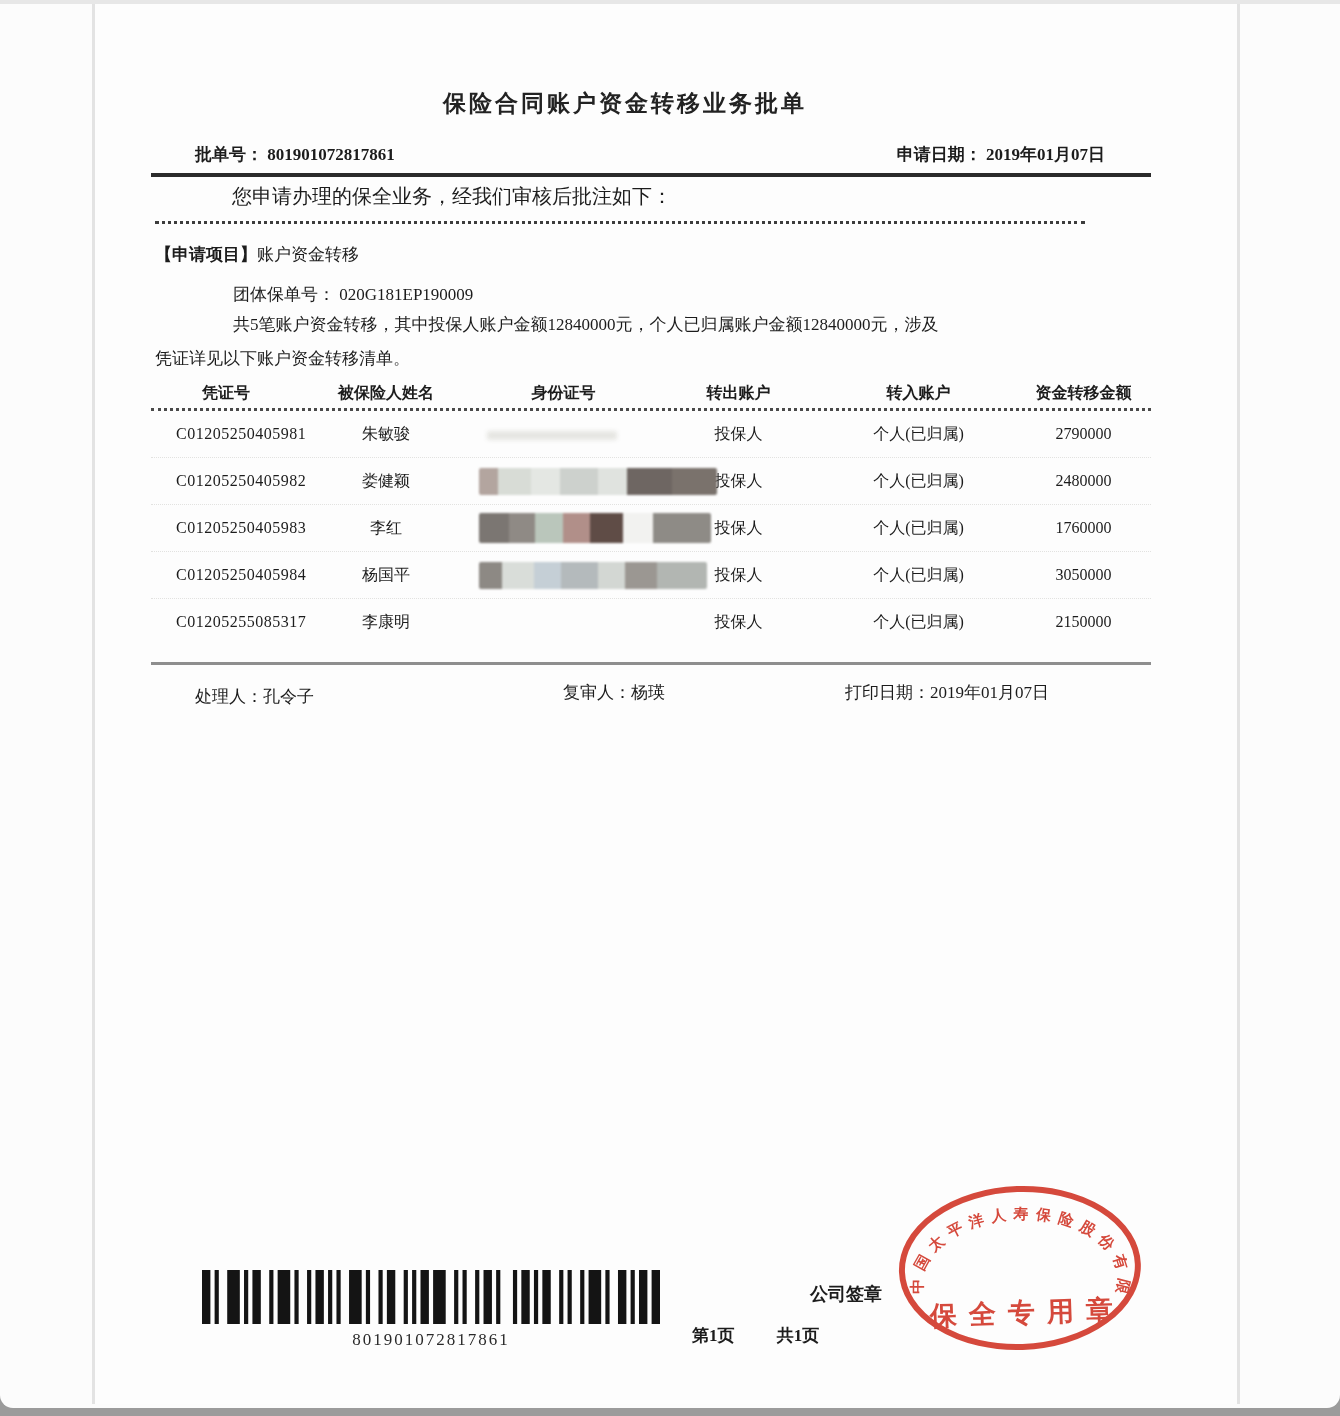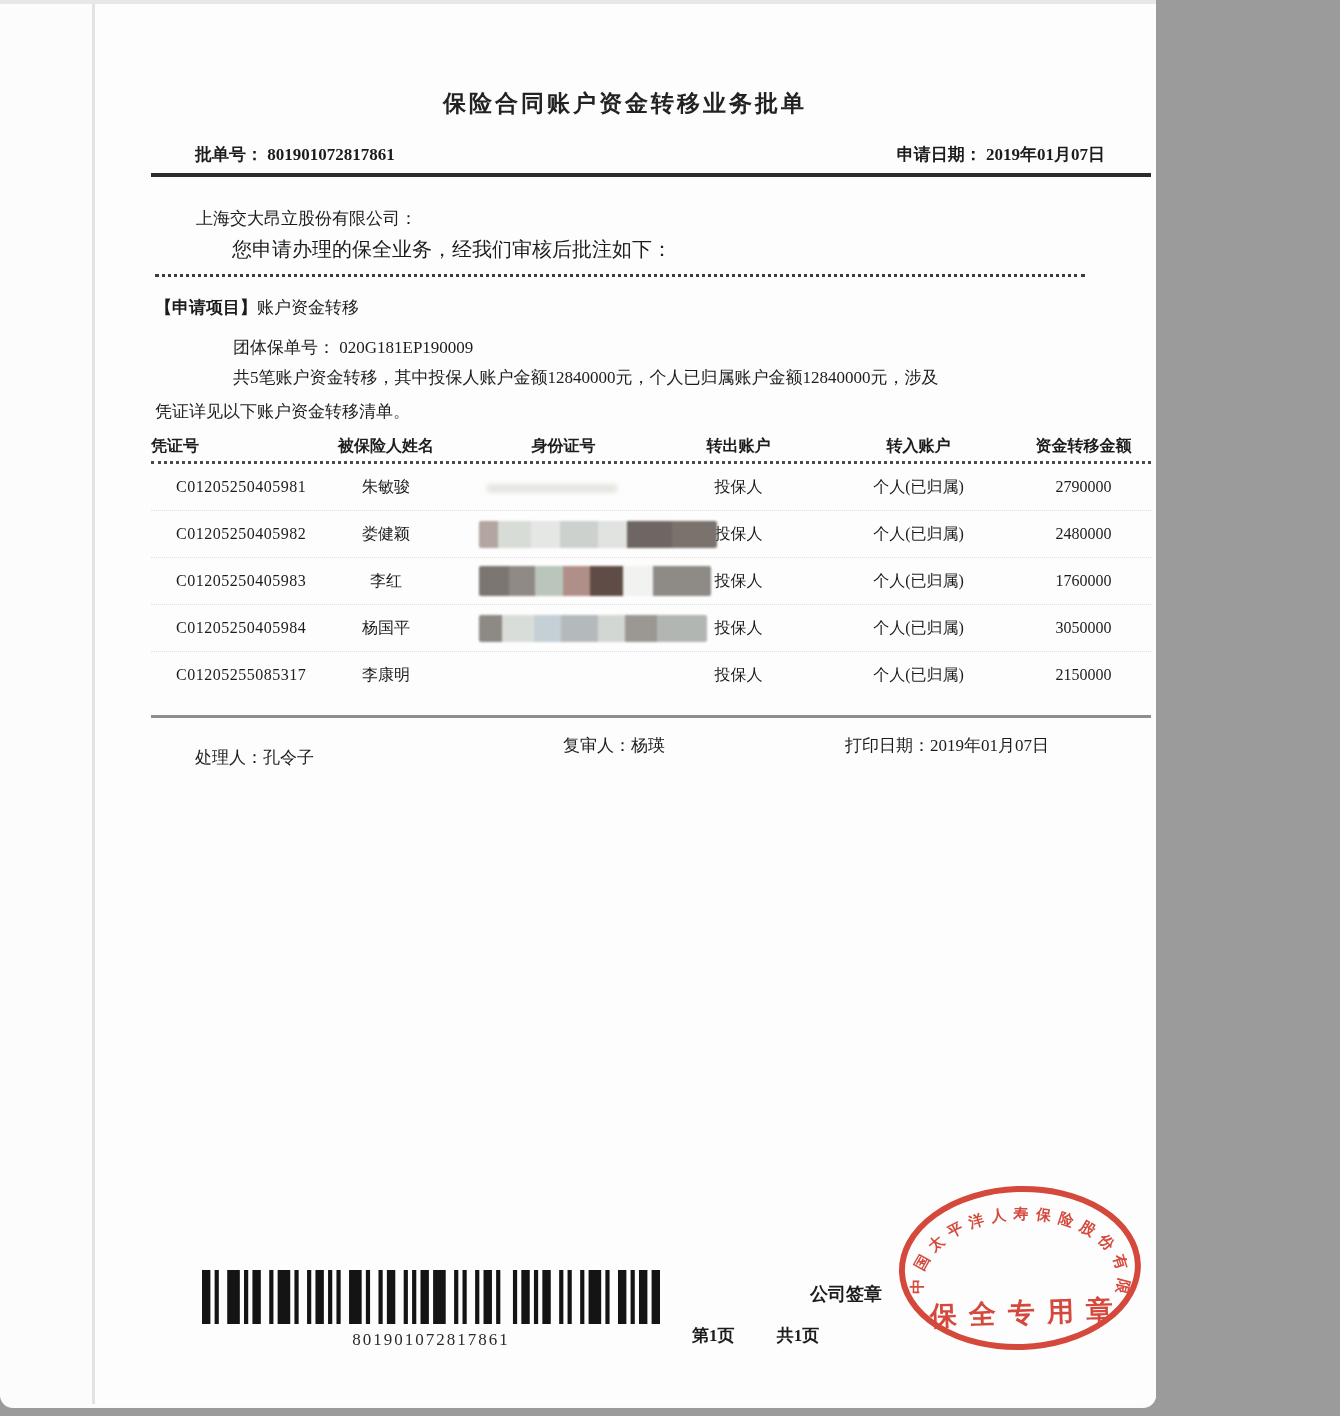--- a/index.html
+++ b/index.html
@@ -3,21 +3,21 @@
 <meta charset="utf-8">
 <style>
   html,body{margin:0;padding:0;}
   body{
     width:1340px;height:1416px;overflow:hidden;
     background:#9b9b9b;
     font-family:"Liberation Serif","DejaVu Serif",serif;
     color:#1c1c1c;
   }
   .window{
-    position:absolute;left:0;top:0;width:1156px;height:1408px;
+    position:absolute;left:0;top:0;width:1340px;height:1408px;
     background:#fcfcfc;border-radius:0 0 13px 13px;overflow:hidden;
   }
   .top-strip{position:absolute;left:0;top:0;width:100%;height:4px;background:#e7e7e7;}
   .doc-page{
     position:absolute;left:92px;top:4px;width:1148px;height:1400px;
     background:#fdfdfd;box-sizing:border-box;
     border-left:3px solid #e3e3e3;border-right:3px solid #e3e3e3;
     position:absolute;
   }
   .content{position:relative;margin-left:56px;width:1000px;}
@@ -39,21 +39,21 @@
   .summary-1{margin-top:7px;padding-left:82px;font-size:17px;}
   .summary-2{margin-top:11px;padding-left:4px;font-size:17px;}
   .table-title{margin-top:3px;text-align:center;font-size:17px;font-weight:bold;letter-spacing:1px;}
   .ttable{margin-top:8px;}
   .trow{
     display:grid;grid-template-columns:150px 170px 185px 165px 195px 135px;
     align-items:center;
   }
   .thead{height:30px;font-weight:bold;font-size:16px;border-bottom:3px dotted #4a4a4a;}
   .thead > div{text-align:center;}
-  .thead > div:first-child{text-align:left;}
+  .thead > div:first-child{text-align:center;}
   .tdata{height:46px;font-size:16px;border-bottom:1px dotted #e2e2e0;}
   .tdata:last-child{border-bottom:none;}
   .td-voucher{padding-left:25px;letter-spacing:0.5px;}
   .td-center{text-align:center;}
   .td-id{overflow:visible;}
   .mosaic{display:inline-block;vertical-align:middle;filter:blur(1.3px);border-radius:2px;}
   .mz-faint{margin-left:16px;width:130px;height:9px;background:#e6e6e2;filter:blur(2px);}
   .mz-a{margin-left:8px;width:238px;height:27px;
     background:linear-gradient(90deg,#b3a59f 0 8%,#d8dcd6 8% 22%,#e4e7e3 22% 34%,#cdd1cd 34% 50%,#e0e3df 50% 62%,#6e6662 62% 81%,#7a726c 81% 100%);}
   .mz-b{margin-left:8px;width:232px;height:30px;
@@ -62,21 +62,21 @@
     background:linear-gradient(90deg,#8d8984 0 10%,#d9ddd9 10% 24%,#c5cfd6 24% 36%,#b4babc 36% 52%,#d3d7d3 52% 64%,#9b9792 64% 78%,#b2b6b2 78% 100%);}
   .mz-agent{width:300px;height:13px;filter:blur(1.6px);
     background:repeating-linear-gradient(90deg,#e9e9e6 0 14px,#f5f5f2 14px 24px);}
   .agent-row{position:relative;margin-top:34px;height:26px;font-size:17px;}
   .agent-row .a1{position:absolute;left:77px;top:0;}
   .agent-row .a2{position:absolute;left:239px;top:0;}
   .agent-row .a2 .mz-agent{display:inline-block;vertical-align:middle;}
   .agent-row .a3{position:absolute;left:631px;top:0;}
   .proc-divider{margin-top:16px;width:1000px;border-bottom:3px solid #8e8e8e;height:1px;}
   .proc-row{position:relative;margin-top:16px;height:26px;font-size:17px;}
-  .proc-row .p1{position:absolute;left:44px;top:12px;}
+  .proc-row .p1{position:absolute;left:44px;top:4px;}
   .proc-row .p2{position:absolute;left:412px;top:0;}
   .proc-row .p3{position:absolute;left:694px;top:0;}
   .barcode-block{position:absolute;left:107px;top:1266px;width:458px;text-align:center;}
   .barcode-num{margin-top:2px;font-size:17px;letter-spacing:2px;color:#2a2a2a;}
   .seal-caption{position:absolute;left:715px;top:1278px;font-size:18px;font-weight:bold;}
   .page-indicator{position:absolute;left:597px;top:1320px;font-size:17px;font-weight:bold;}
   .page-indicator .pt{margin-left:38px;}
   .stamp-wrap{position:absolute;left:795px;top:1170px;transform:rotate(-2deg);opacity:0.92;}
 </style>
 </head>
@@ -94,21 +94,20 @@
         <div>
           <span>批单号：</span>
           <span>801901072817861</span>
         </div>
         <div>
           <span>申请日期：</span>
           <span>2019年01月07日</span>
         </div>
       </div>
 
-      <div class="addressee">上海交大昂立股份有限公司：</div>
       <div class="notice">您申请办理的保全业务，经我们审核后批注如下：</div>
       <div class="dotted-sep"></div>
 
       <div class="apply-item">
         <span>【申请项目】</span><span class="item-val">账户资金转移</span>
       </div>
       <div class="group-policy">
         <span>团体保单号：</span>
         <span>020G181EP190009</span>
       </div>

